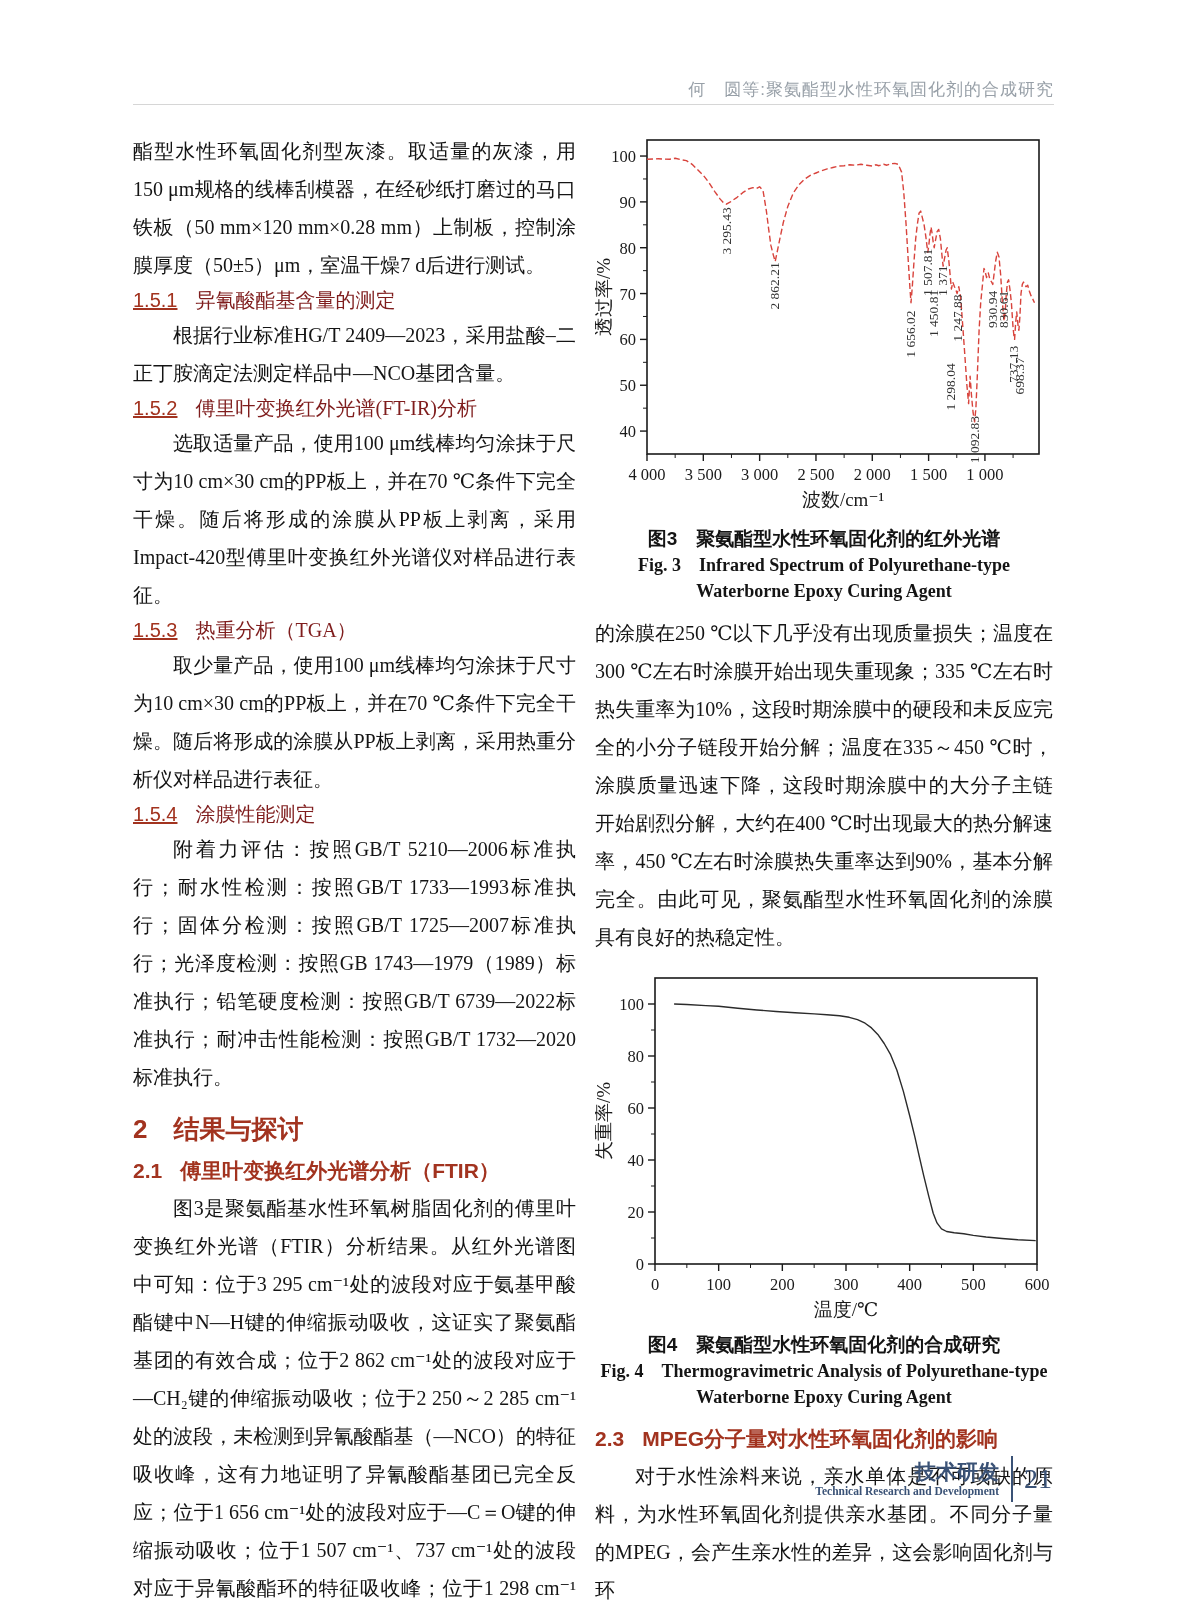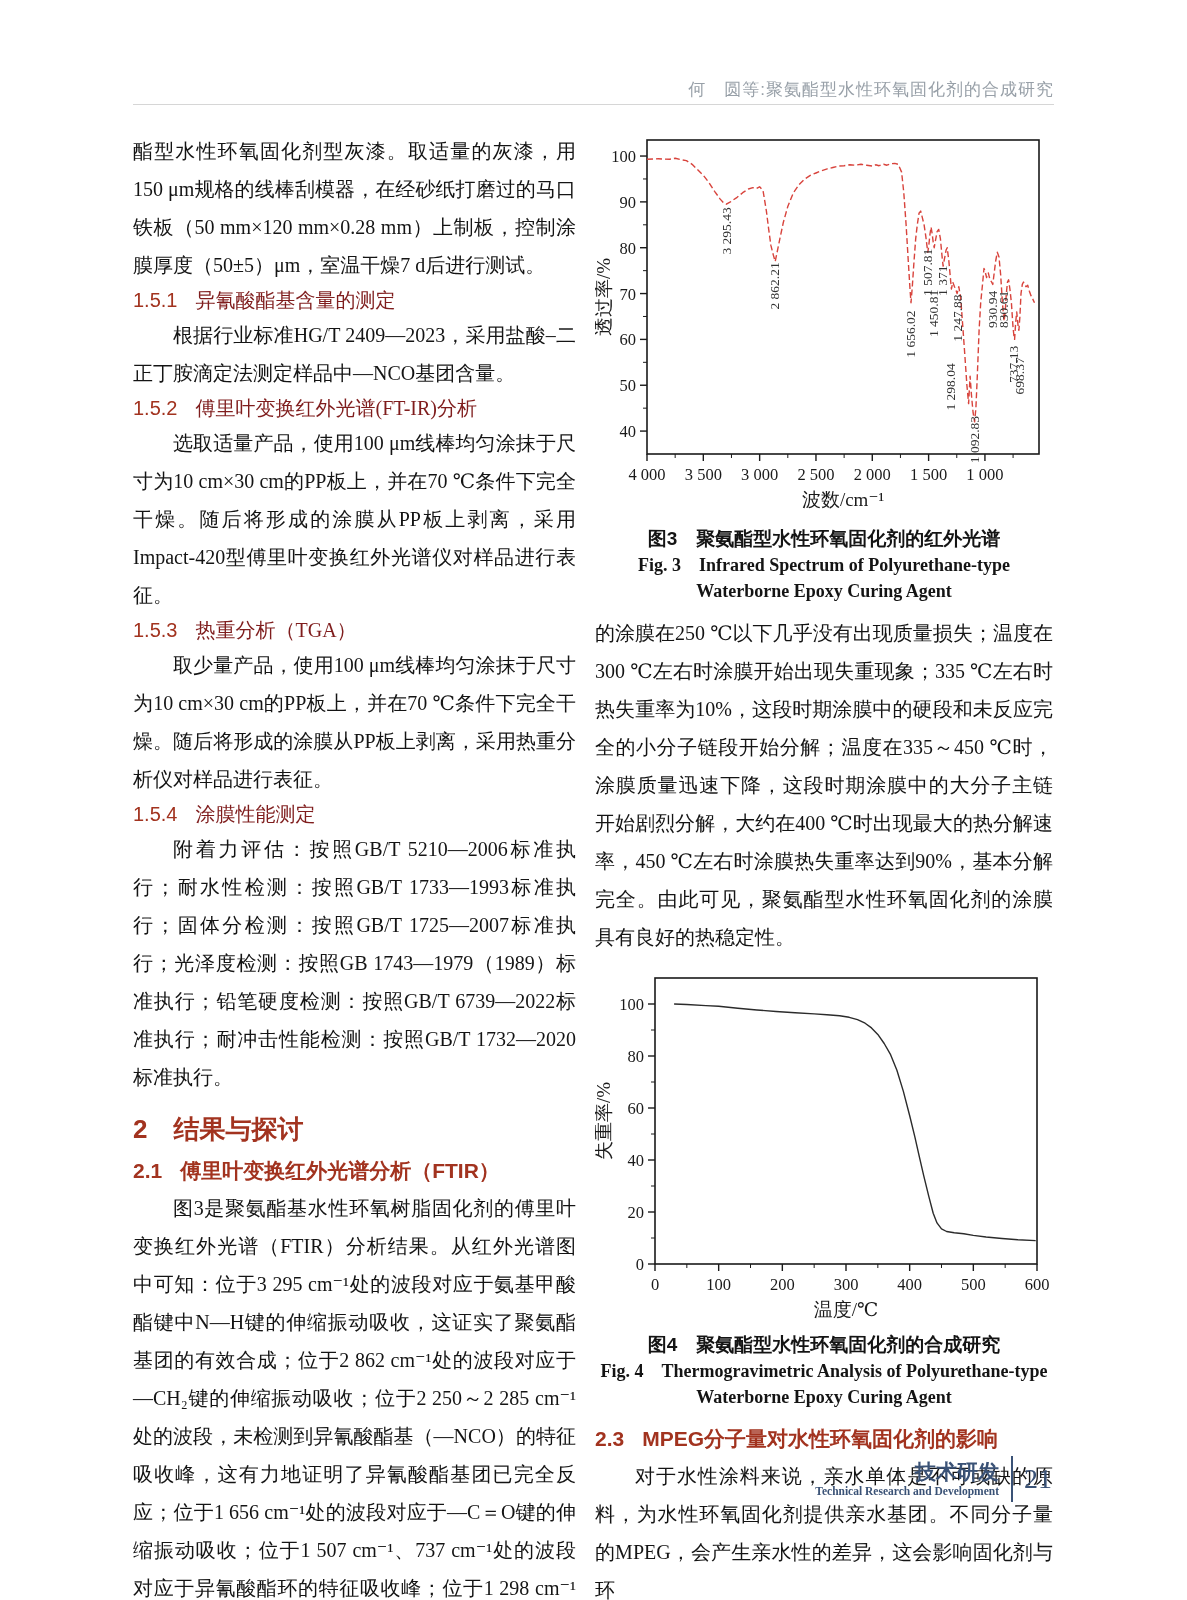--- a/index.html
+++ b/index.html
@@ -15,21 +15,21 @@
   .body-p{font-size:20px;line-height:38px;text-align:justify;margin:0;}
   .body-p.ind{text-indent:2em;}
   .hnum{font-family:"Liberation Sans","DejaVu Sans",sans-serif;}
   .h2{font-family:"Liberation Sans","DejaVu Sans",sans-serif;font-weight:bold;
       font-size:26px;line-height:34px;margin:16px 0 10px 0;}
   .h2 .hnum{margin-right:26px;}
   .h3{font-family:"Liberation Sans","DejaVu Sans",sans-serif;font-weight:bold;
       font-size:21px;line-height:30px;margin:3px 0;}
   .h3 .hnum{margin-right:18px;}
   .h4{font-size:20px;line-height:30px;margin:1px 0;font-weight:normal;}
-  .h4 .hnum{margin-right:18px;font-weight:bold;}
+  .h4 .hnum{margin-right:18px;font-weight:bold;text-decoration:underline;}
   .h4 .htitle{color:#7f1d1d;}
   .chart{margin:0;}
   .chart svg{display:block;}
   .cap-zh{text-align:center;font-family:"Liberation Sans","DejaVu Sans",sans-serif;
       font-weight:bold;font-size:19px;line-height:26px;margin-top:4px;}
   .cap-en{text-align:center;font-weight:bold;font-size:18px;line-height:26px;margin-bottom:10px;}
   .footer{position:absolute;right:135px;top:1456px;display:flex;align-items:center;justify-content:space-between;}
   .f-left{text-align:right;}
   .f-zh{font-family:"Liberation Sans","DejaVu Sans",sans-serif;font-weight:bold;font-size:21px;line-height:24px;}
   .f-en{font-size:11.5px;line-height:15px;font-weight:bold;}

